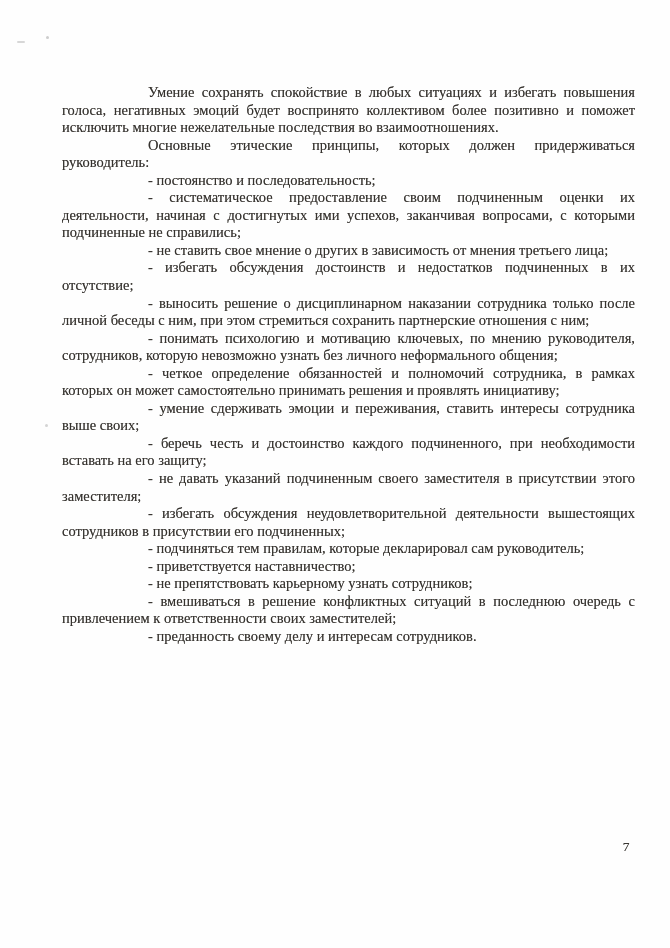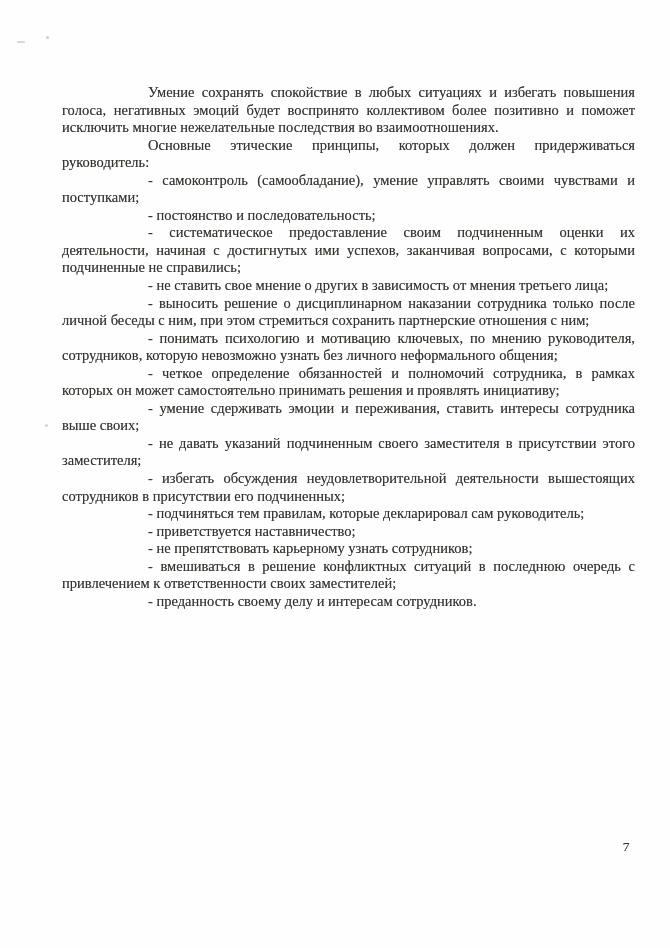--- a/index.html
+++ b/index.html
@@ -60,28 +60,29 @@
 
 <div class="page">
 
   <div class="speck dash" style="left:17px; top:41px; width:8px; height:2px; opacity:0.30;"></div>
   <div class="speck" style="left:46px; top:36px; width:3px; height:3px; opacity:0.38;"></div>
   <div class="speck" style="left:45px; top:424px; width:3px; height:3px; opacity:0.32;"></div>
 
   <div class="text-block">
     <p>Умение сохранять спокойствие в любых ситуациях и избегать повышения голоса, негативных эмоций будет воспринято коллективом более позитивно и поможет исключить многие нежелательные последствия во взаимоотношениях.</p>
     <p>Основные этические принципы, которых должен придерживаться руководитель:</p>
-    <p>- самоконтроль (самообладание), умение управлять своими чувствами и поступками;</p>
     <p>- постоянство и последовательность;</p>
     <p>- систематическое предоставление своим подчиненным оценки их деятельности, начиная с достигнутых ими успехов, заканчивая вопросами, с которыми подчиненные не справились;</p>
     <p>- не ставить свое мнение о других в зависимость от мнения третьего лица;</p>
+    <p>- избегать обсуждения достоинств и недостатков подчиненных в их отсутствие;</p>
     <p>- выносить решение о дисциплинарном наказании сотрудника только после личной беседы с ним, при этом стремиться сохранить партнерские отношения с ним;</p>
     <p>- понимать психологию и мотивацию ключевых, по мнению руководителя, сотрудников, которую невозможно узнать без личного неформального общения;</p>
     <p>- четкое определение обязанностей и полномочий сотрудника, в рамках которых он может самостоятельно принимать решения и проявлять инициативу;</p>
     <p>- умение сдерживать эмоции и переживания, ставить интересы сотрудника выше своих;</p>
+    <p>- беречь честь и достоинство каждого подчиненного, при необходимости вставать на его защиту;</p>
     <p>- не давать указаний подчиненным своего заместителя в присутствии этого заместителя;</p>
     <p>- избегать обсуждения неудовлетворительной деятельности вышестоящих сотрудников в присутствии его подчиненных;</p>
     <p>- подчиняться тем правилам, которые декларировал сам руководитель;</p>
     <p>- приветствуется наставничество;</p>
     <p>- не препятствовать карьерному узнать сотрудников;</p>
     <p>- вмешиваться в решение конфликтных ситуаций в последнюю очередь с привлечением к ответственности своих заместителей;</p>
     <p>- преданность своему делу и интересам сотрудников.</p>
   </div>
 
   <div class="page-number">7</div>

